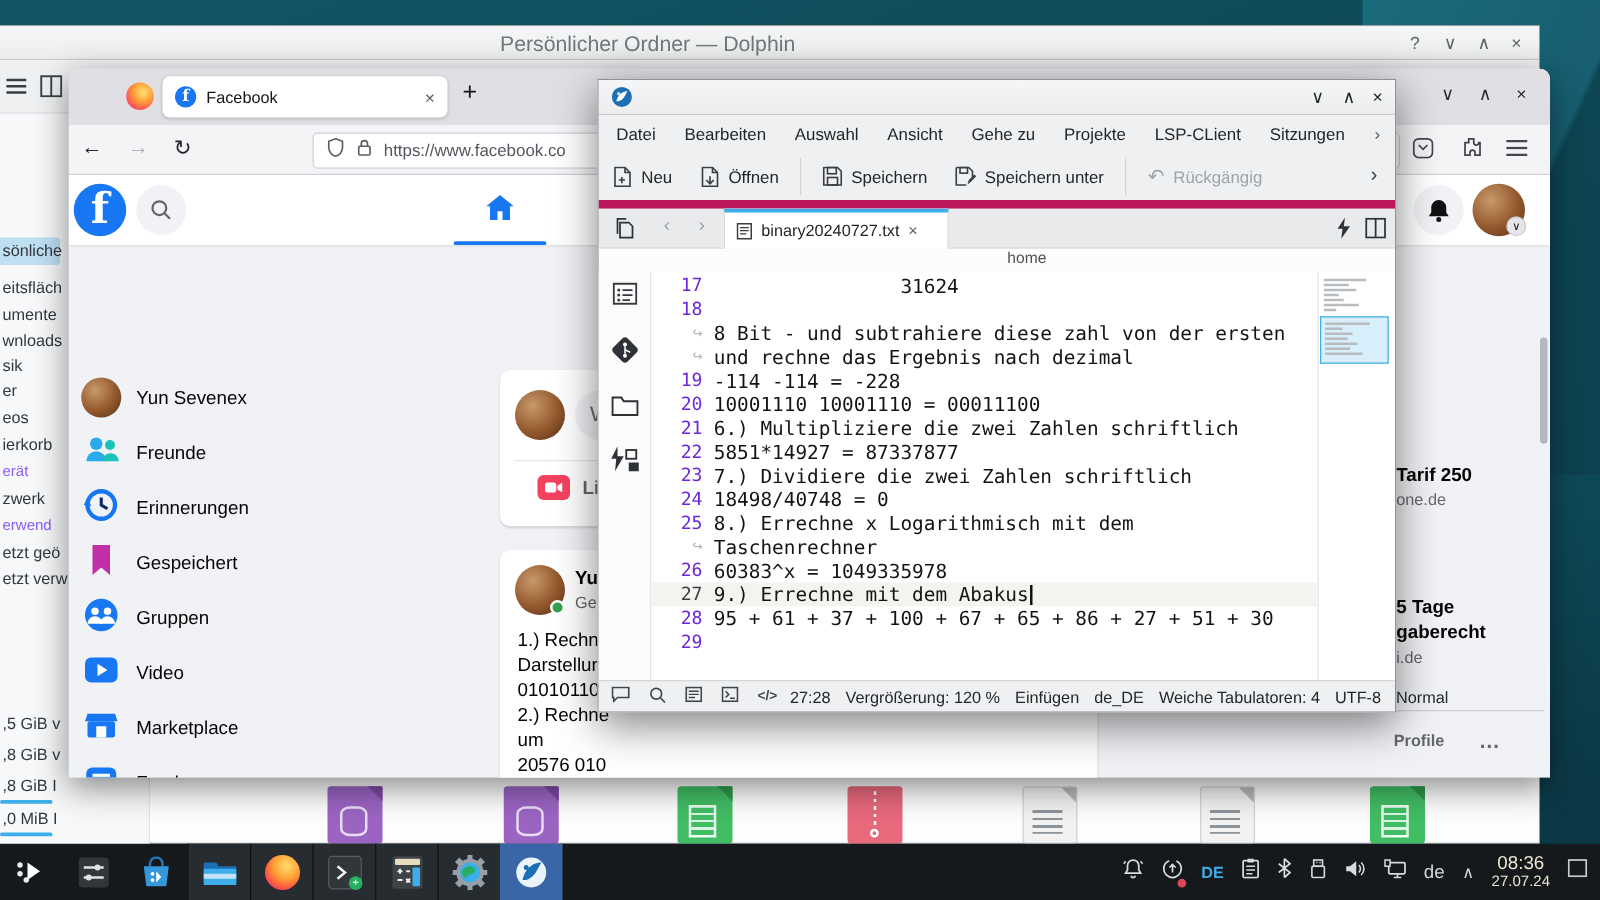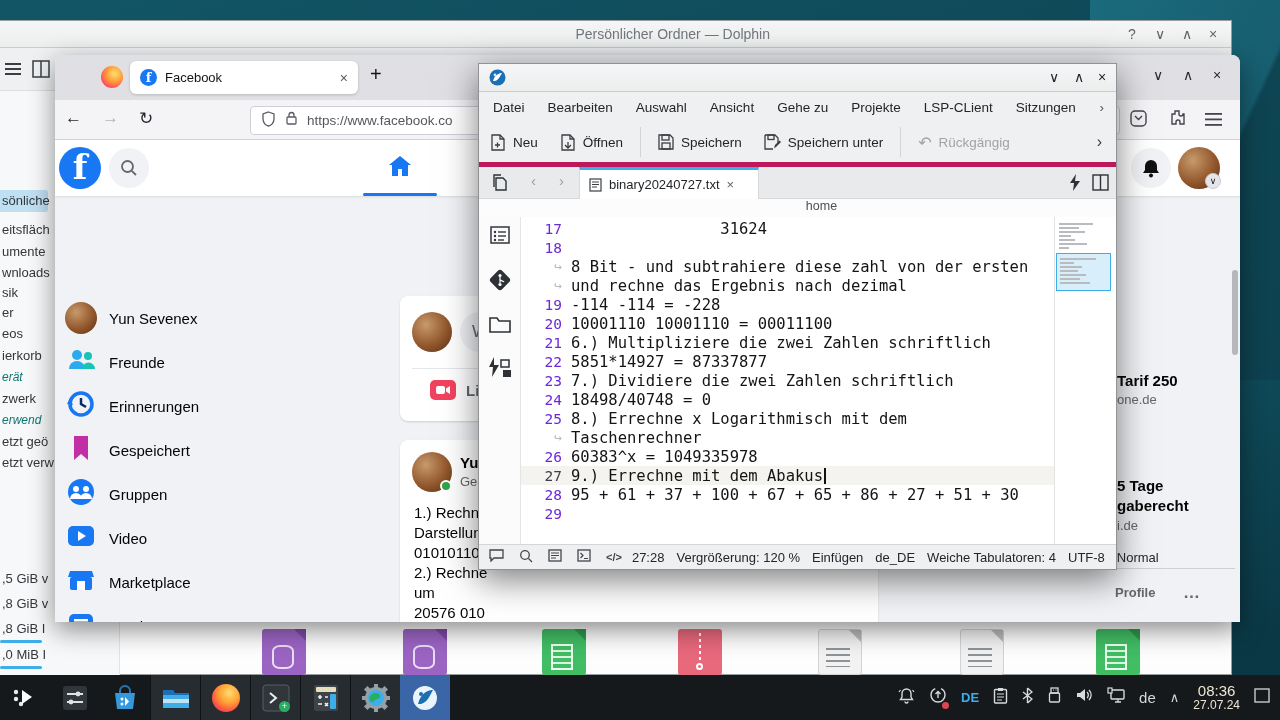--- a/index.html
+++ b/index.html
@@ -16,26 +16,26 @@
     background:linear-gradient(150deg,#10505f 0%,#0a3643 80%);opacity:.8;}
 
   
   .titlebar{background:linear-gradient(#f5f6f7,#eceded);border-bottom:1px solid #c9cbcd;}
   .winctl{font-size:14px;color:#5f6467;letter-spacing:0;}
 
   
   .dolphin{position:absolute;left:0;top:20px;width:1232px;height:655px;background:#fdfdfd;
     border:1px solid #9a9da0;border-left:none;}
   .dolphin-title{position:absolute;left:0;top:0;width:100%;height:27px;}
-  .dolphin-title .t{position:absolute;left:400px;width:370px;top:5px;text-align:right;
-    font-size:14px;color:#72777b;}
+  .dolphin-title .t{position:absolute;left:400px;width:370px;top:5px;text-align:left;
+    font-size:17px;color:#72777b;}
   .dolphin-toolbar{position:absolute;left:0;top:27px;width:100%;height:43px;background:#eff0f1;border-bottom:1px solid #dcdddf;}
   .d-sidebar{position:absolute;left:0;top:70px;width:120px;height:585px;background:#f7f8f9;border-right:1px solid #e3e4e6;}
   .d-frag{position:absolute;left:2px;font-size:13px;color:#33373b;white-space:nowrap;}
-  .d-frag.header{color:#0f766e;font-size:12px;font-style:italic;}
+  .d-frag.header{color:#8b5cf6;font-size:12px;}
   .d-sel{position:absolute;left:0;top:99px;width:48px;height:22px;background:#bfdff2;border-radius:0 3px 3px 0;}
   .d-bar{position:absolute;left:0;height:3px;background:#3daee9;border-radius:2px;}
   .d-view{position:absolute;left:121px;top:70px;right:0;bottom:0;background:#fdfdfd;}
   .file-icon{position:absolute;width:44px;height:46px;border-radius:3px;}
   .file-icon .fold{position:absolute;right:0;top:0;width:0;height:0;border-style:solid;}
   .file-icon .lines{position:absolute;left:7px;right:11px;top:18px;bottom:7px;
     background:repeating-linear-gradient(to bottom,#8d9499 0 2px,transparent 2px 6px);}
   .fi-doc{background:#f2f2f2;border:1px solid #d2d2d2;}
   .fi-doc .fold{border-width:0 12px 12px 0;border-color:transparent #b9babc transparent transparent;}
   .fi-db{background:#9b64c3;}
@@ -85,21 +85,21 @@
   .green-dot{position:absolute;width:12px;height:12px;border-radius:50%;background:#31a24c;border:2px solid #fff;}
   .ff-scroll{position:absolute;right:2px;top:130px;width:6px;height:85px;background:#b6b6bd;border-radius:3px;}
 
   
   .kate{position:absolute;left:478px;top:63px;width:639px;height:507px;background:#fff;
     border:1px solid #8f9396;box-shadow:0 10px 32px rgba(0,0,0,.5);}
   .k-title{position:absolute;left:0;top:0;width:100%;height:28px;}
   .k-title .t{position:absolute;left:100px;right:100px;top:5px;text-align:center;font-size:13px;color:#232629;}
   .k-menubar{position:absolute;left:0;top:28px;width:100%;height:30px;background:#eff0f1;
     display:flex;align-items:center;gap:23px;padding-left:14px;font-size:13.5px;color:#232629;}
-  .k-toolbar{position:absolute;left:0;top:58px;width:100%;height:45px;background:#eff0f1;border-bottom:5px solid #be185d;
+  .k-toolbar{position:absolute;left:0;top:58px;width:100%;height:45px;background:#eff0f1;border-bottom:7px solid #be185d;
     display:flex;align-items:center;font-size:13.5px;color:#232629;}
   .k-tbtn{display:flex;align-items:center;gap:7px;padding:0 11px;}
   .k-sep{width:1px;height:30px;background:#d2d4d6;margin:0 6px;}
   .k-tabbar{position:absolute;left:0;top:103px;width:100%;height:32px;background:#e9eaeb;border-bottom:1px solid #d8d9da;}
   .k-tab{position:absolute;left:100px;top:0;width:180px;height:32px;background:#fff;border-top:3px solid #3daee9;
     border-left:1px solid #d8d9da;border-right:1px solid #d8d9da;display:flex;align-items:center;gap:7px;padding:0 9px;font-size:13px;color:#232629;}
   .k-crumb{position:absolute;left:0;top:135px;width:100%;height:18px;background:#fcfcfc;display:flex;align-items:center;
     gap:6px;padding-left:48px;font-size:12.5px;color:#4d5155;flex-direction:column;}
   .k-editor{position:absolute;left:0;top:153px;width:100%;height:329px;background:#fff;}
   .k-dock{position:absolute;left:0;top:0;width:42px;height:100%;background:#fbfbfc;border-right:1px solid #e4e5e7;}

